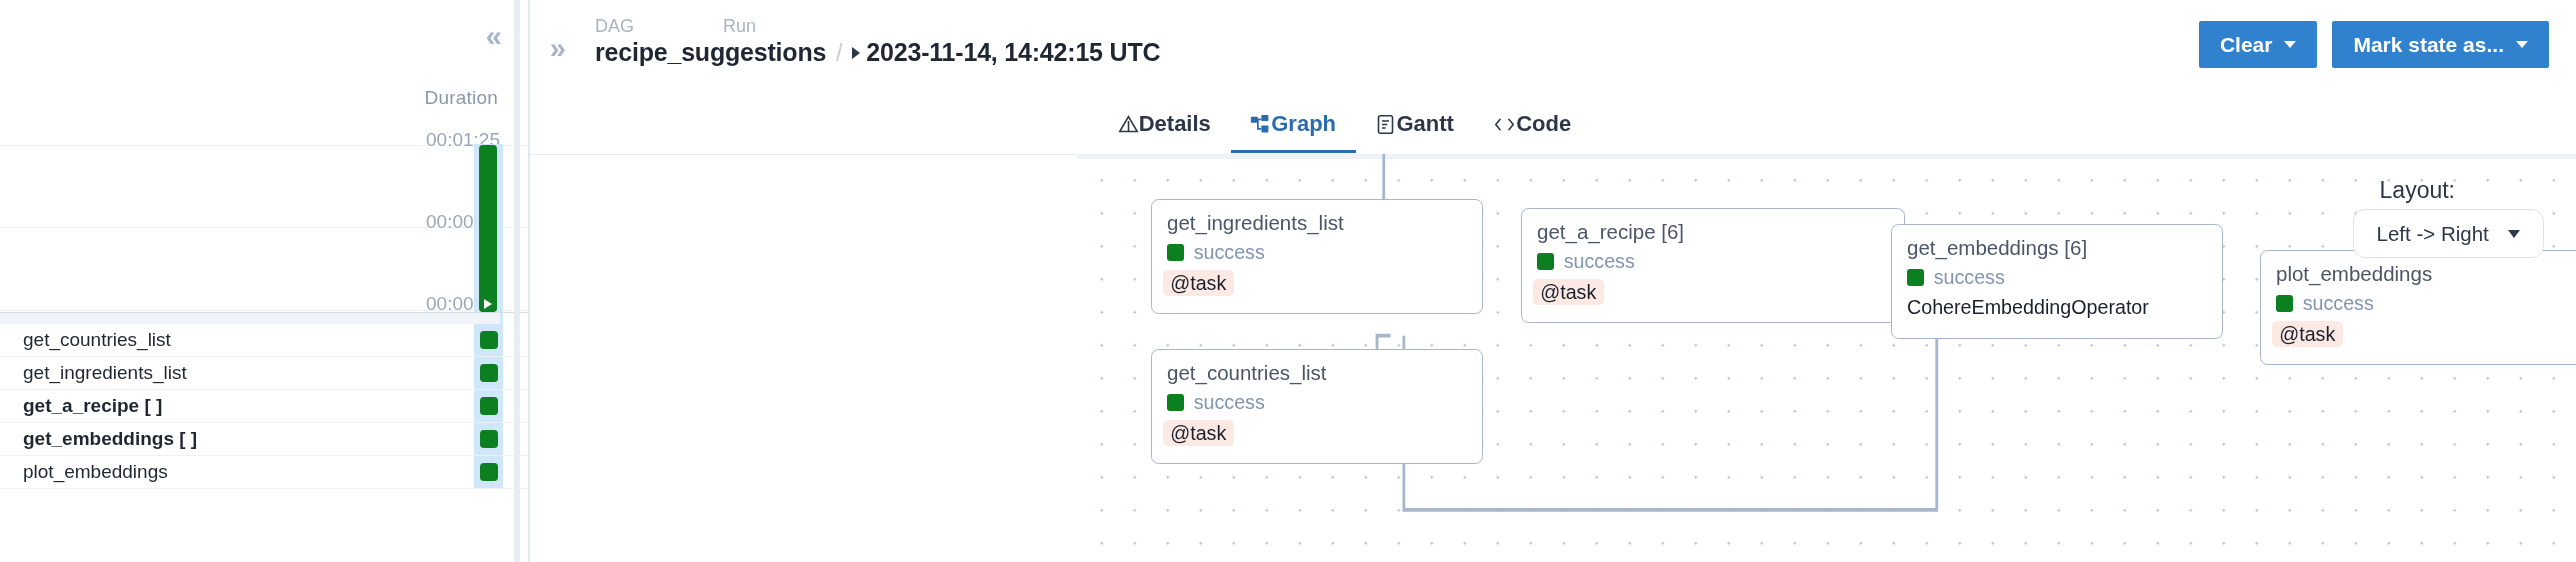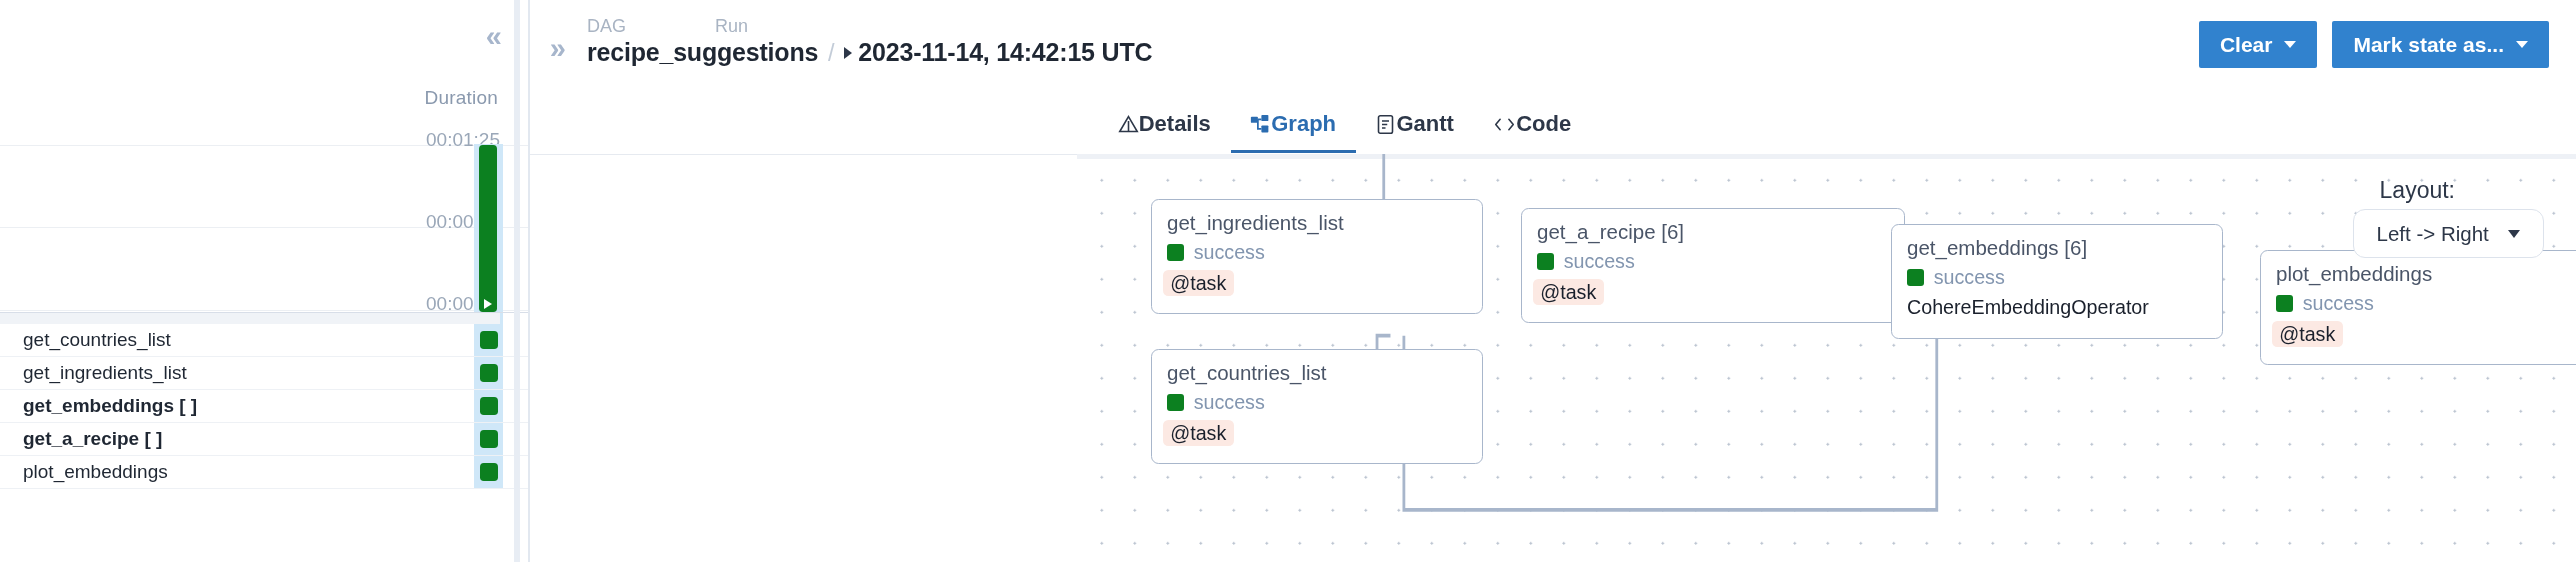--- a/index.html
+++ b/index.html
@@ -76,21 +76,21 @@
 
   
   .main{position:relative;flex:1;height:562px;background:#fff;overflow:hidden;}
 
   .topbar{position:relative;height:95px;}
   .expand-btn{
     position:absolute;left:11.4px;top:32px;width:33px;height:33px;
     display:flex;align-items:center;justify-content:center;
     color:#a7b6cc;font-size:29px;line-height:1;font-weight:700;cursor:pointer;user-select:none;
   }
-  .crumbs{position:absolute;left:57px;top:16.7px;}
+  .crumbs{position:absolute;left:65px;top:16.7px;}
   .crumb-row-top{display:flex;align-items:flex-end;height:18px;}
   .crumb-cap{font-size:18px;color:#a9b4c3;line-height:1;}
   .cap-dag{width:auto;}
   .cap-run{margin-left:89px;}
   .crumb-row-main{display:flex;align-items:baseline;margin-top:3.8px;}
   .crumb-dag{font-size:25px;font-weight:700;color:#1f2733;letter-spacing:-0.2px;}
   .crumb-slash{font-size:23.5px;color:#c3ccd8;margin:0 9.8px;}
   .crumb-caret{
     display:inline-block;width:0;height:0;margin-right:6px;position:relative;top:-2.3px;
     border-left:8.3px solid #2d3748;border-top:6px solid transparent;border-bottom:6px solid transparent;
@@ -185,27 +185,27 @@
             <span class="sq"></span>
           </span>
         </div>
         <div class="task-row">
           <span class="tname">get_ingredients_list</span>
           <span class="cell">
             <span class="sq"></span>
           </span>
         </div>
         <div class="task-row bold">
+          <span class="tname">get_a_recipe [ ]</span>
+          <span class="cell">
+            <span class="sq"></span>
+          </span>
+        </div>
+        <div class="task-row bold">
           <span class="tname">get_embeddings [ ]</span>
-          <span class="cell">
-            <span class="sq"></span>
-          </span>
-        </div>
-        <div class="task-row bold">
-          <span class="tname">get_a_recipe [ ]</span>
           <span class="cell">
             <span class="sq"></span>
           </span>
         </div>
         <div class="task-row">
           <span class="tname">plot_embeddings</span>
           <span class="cell">
             <span class="sq"></span>
           </span>
         </div>

